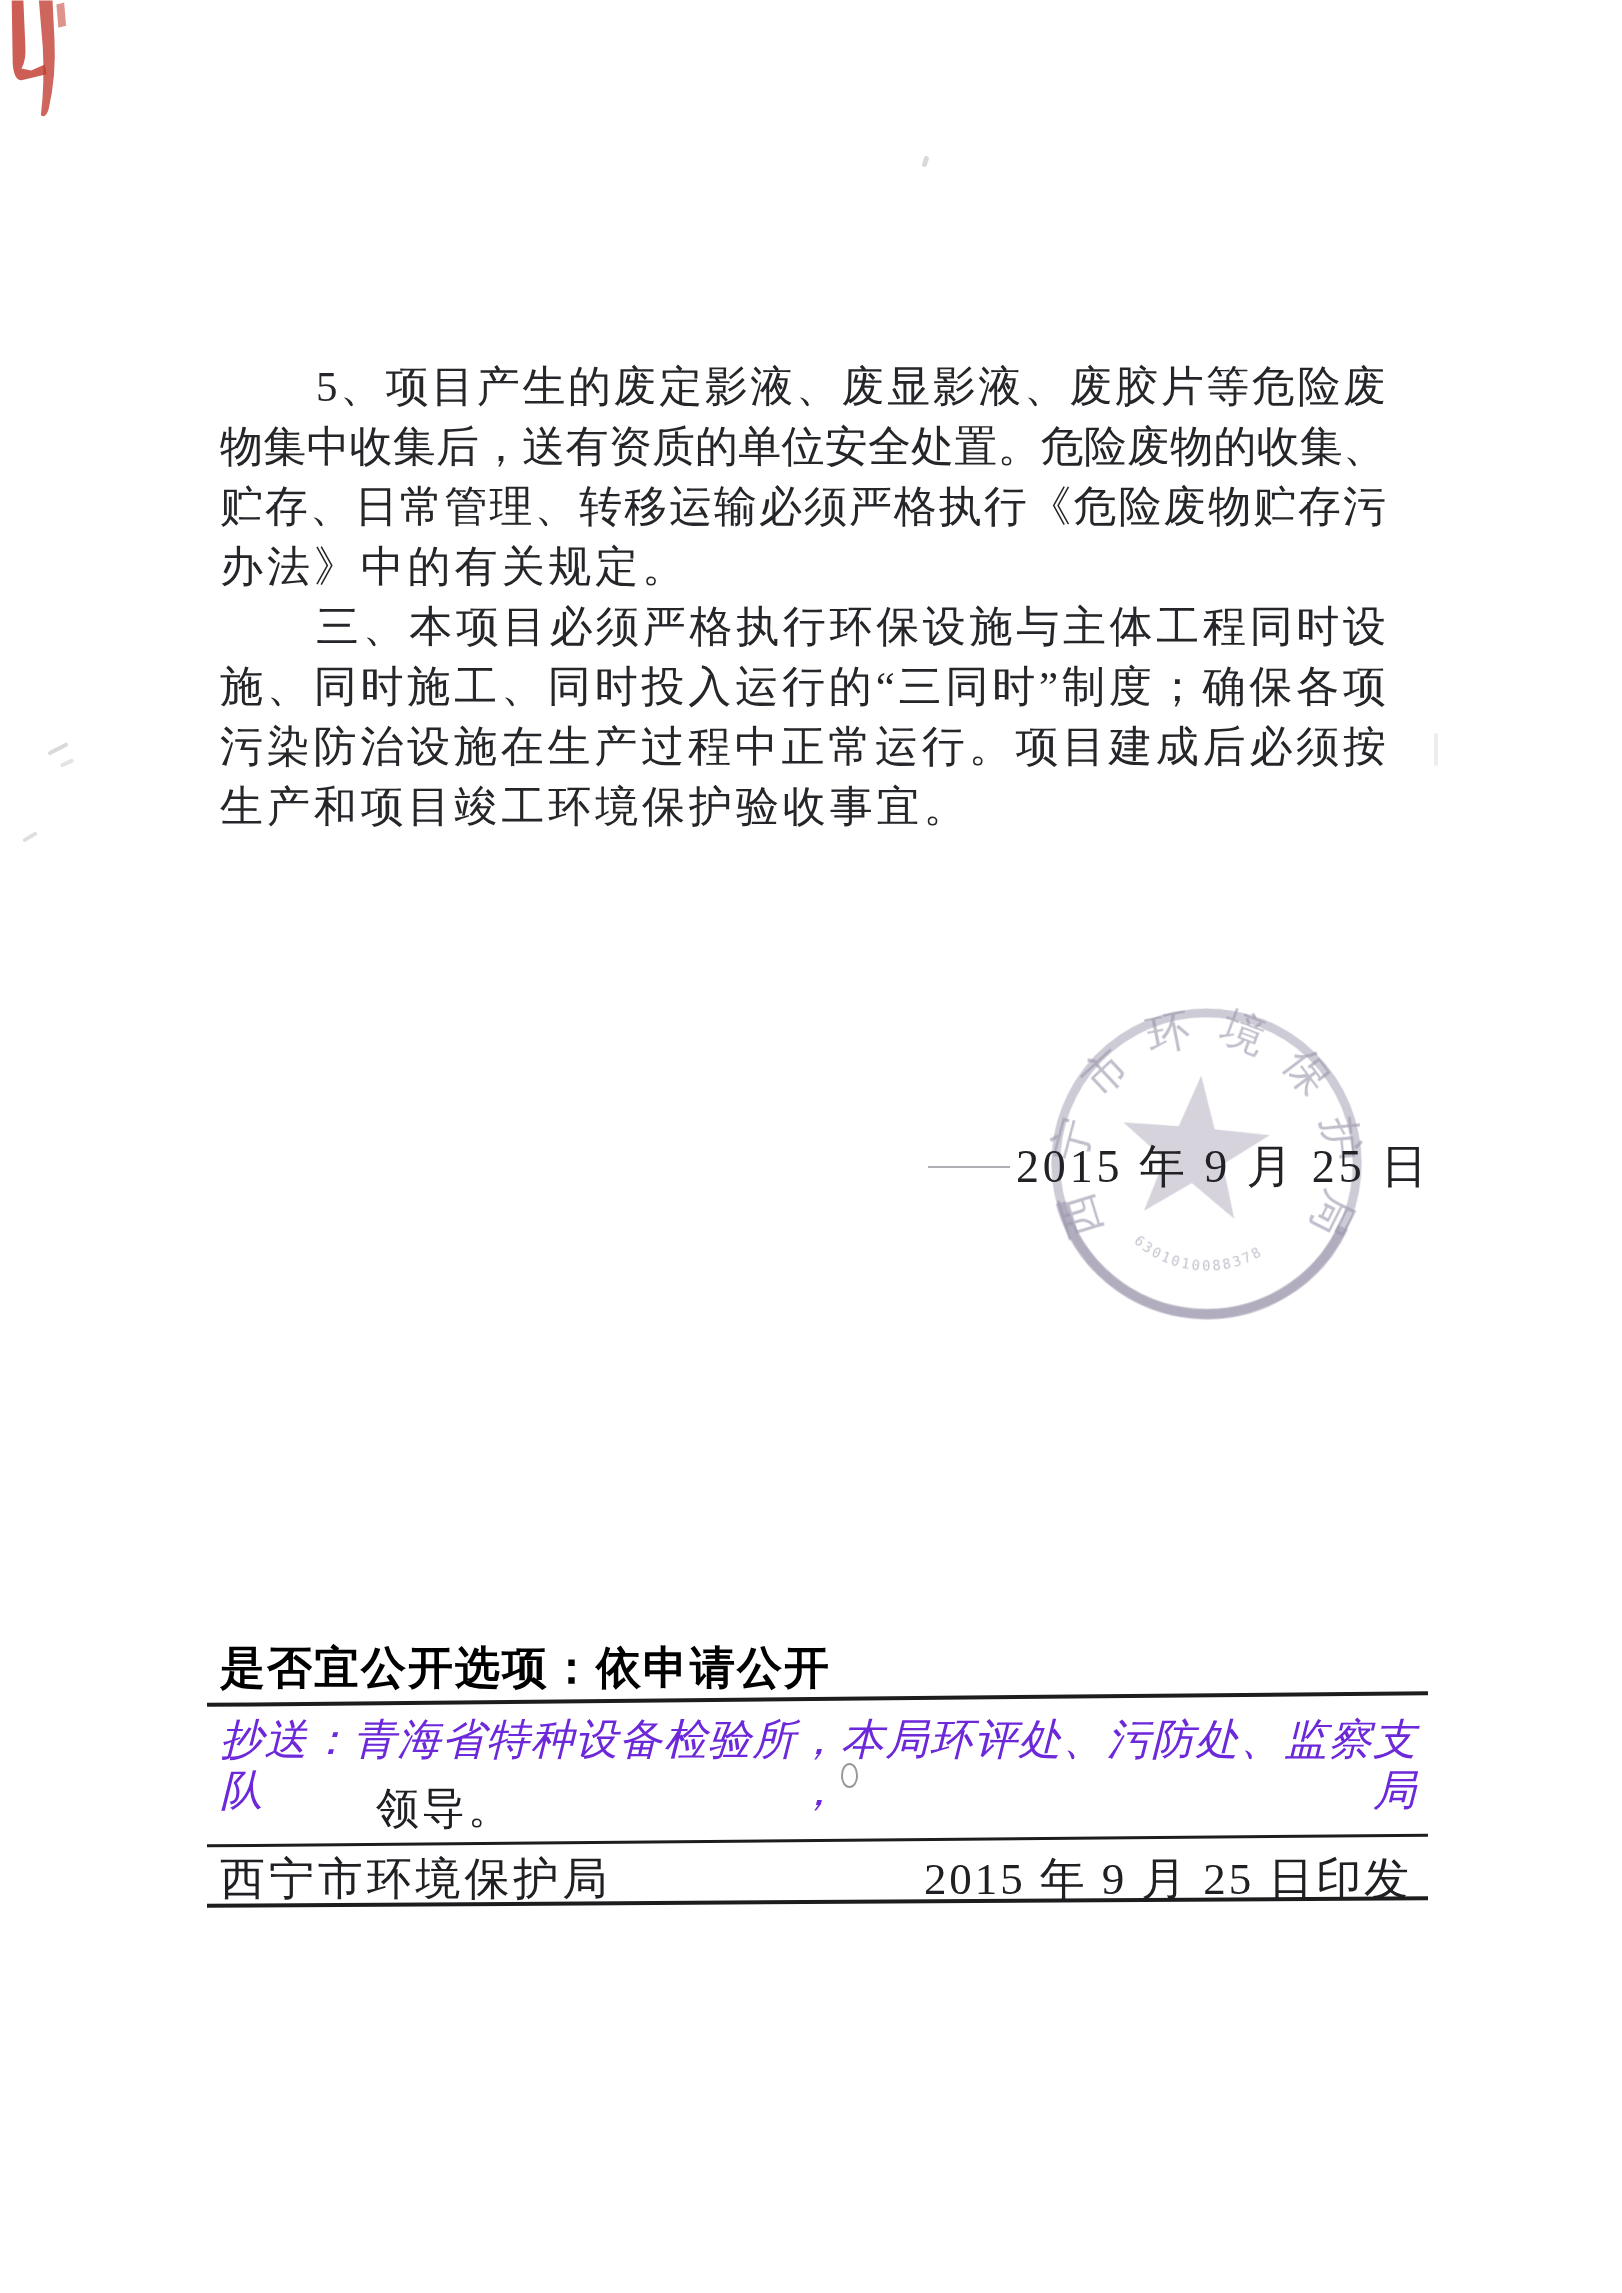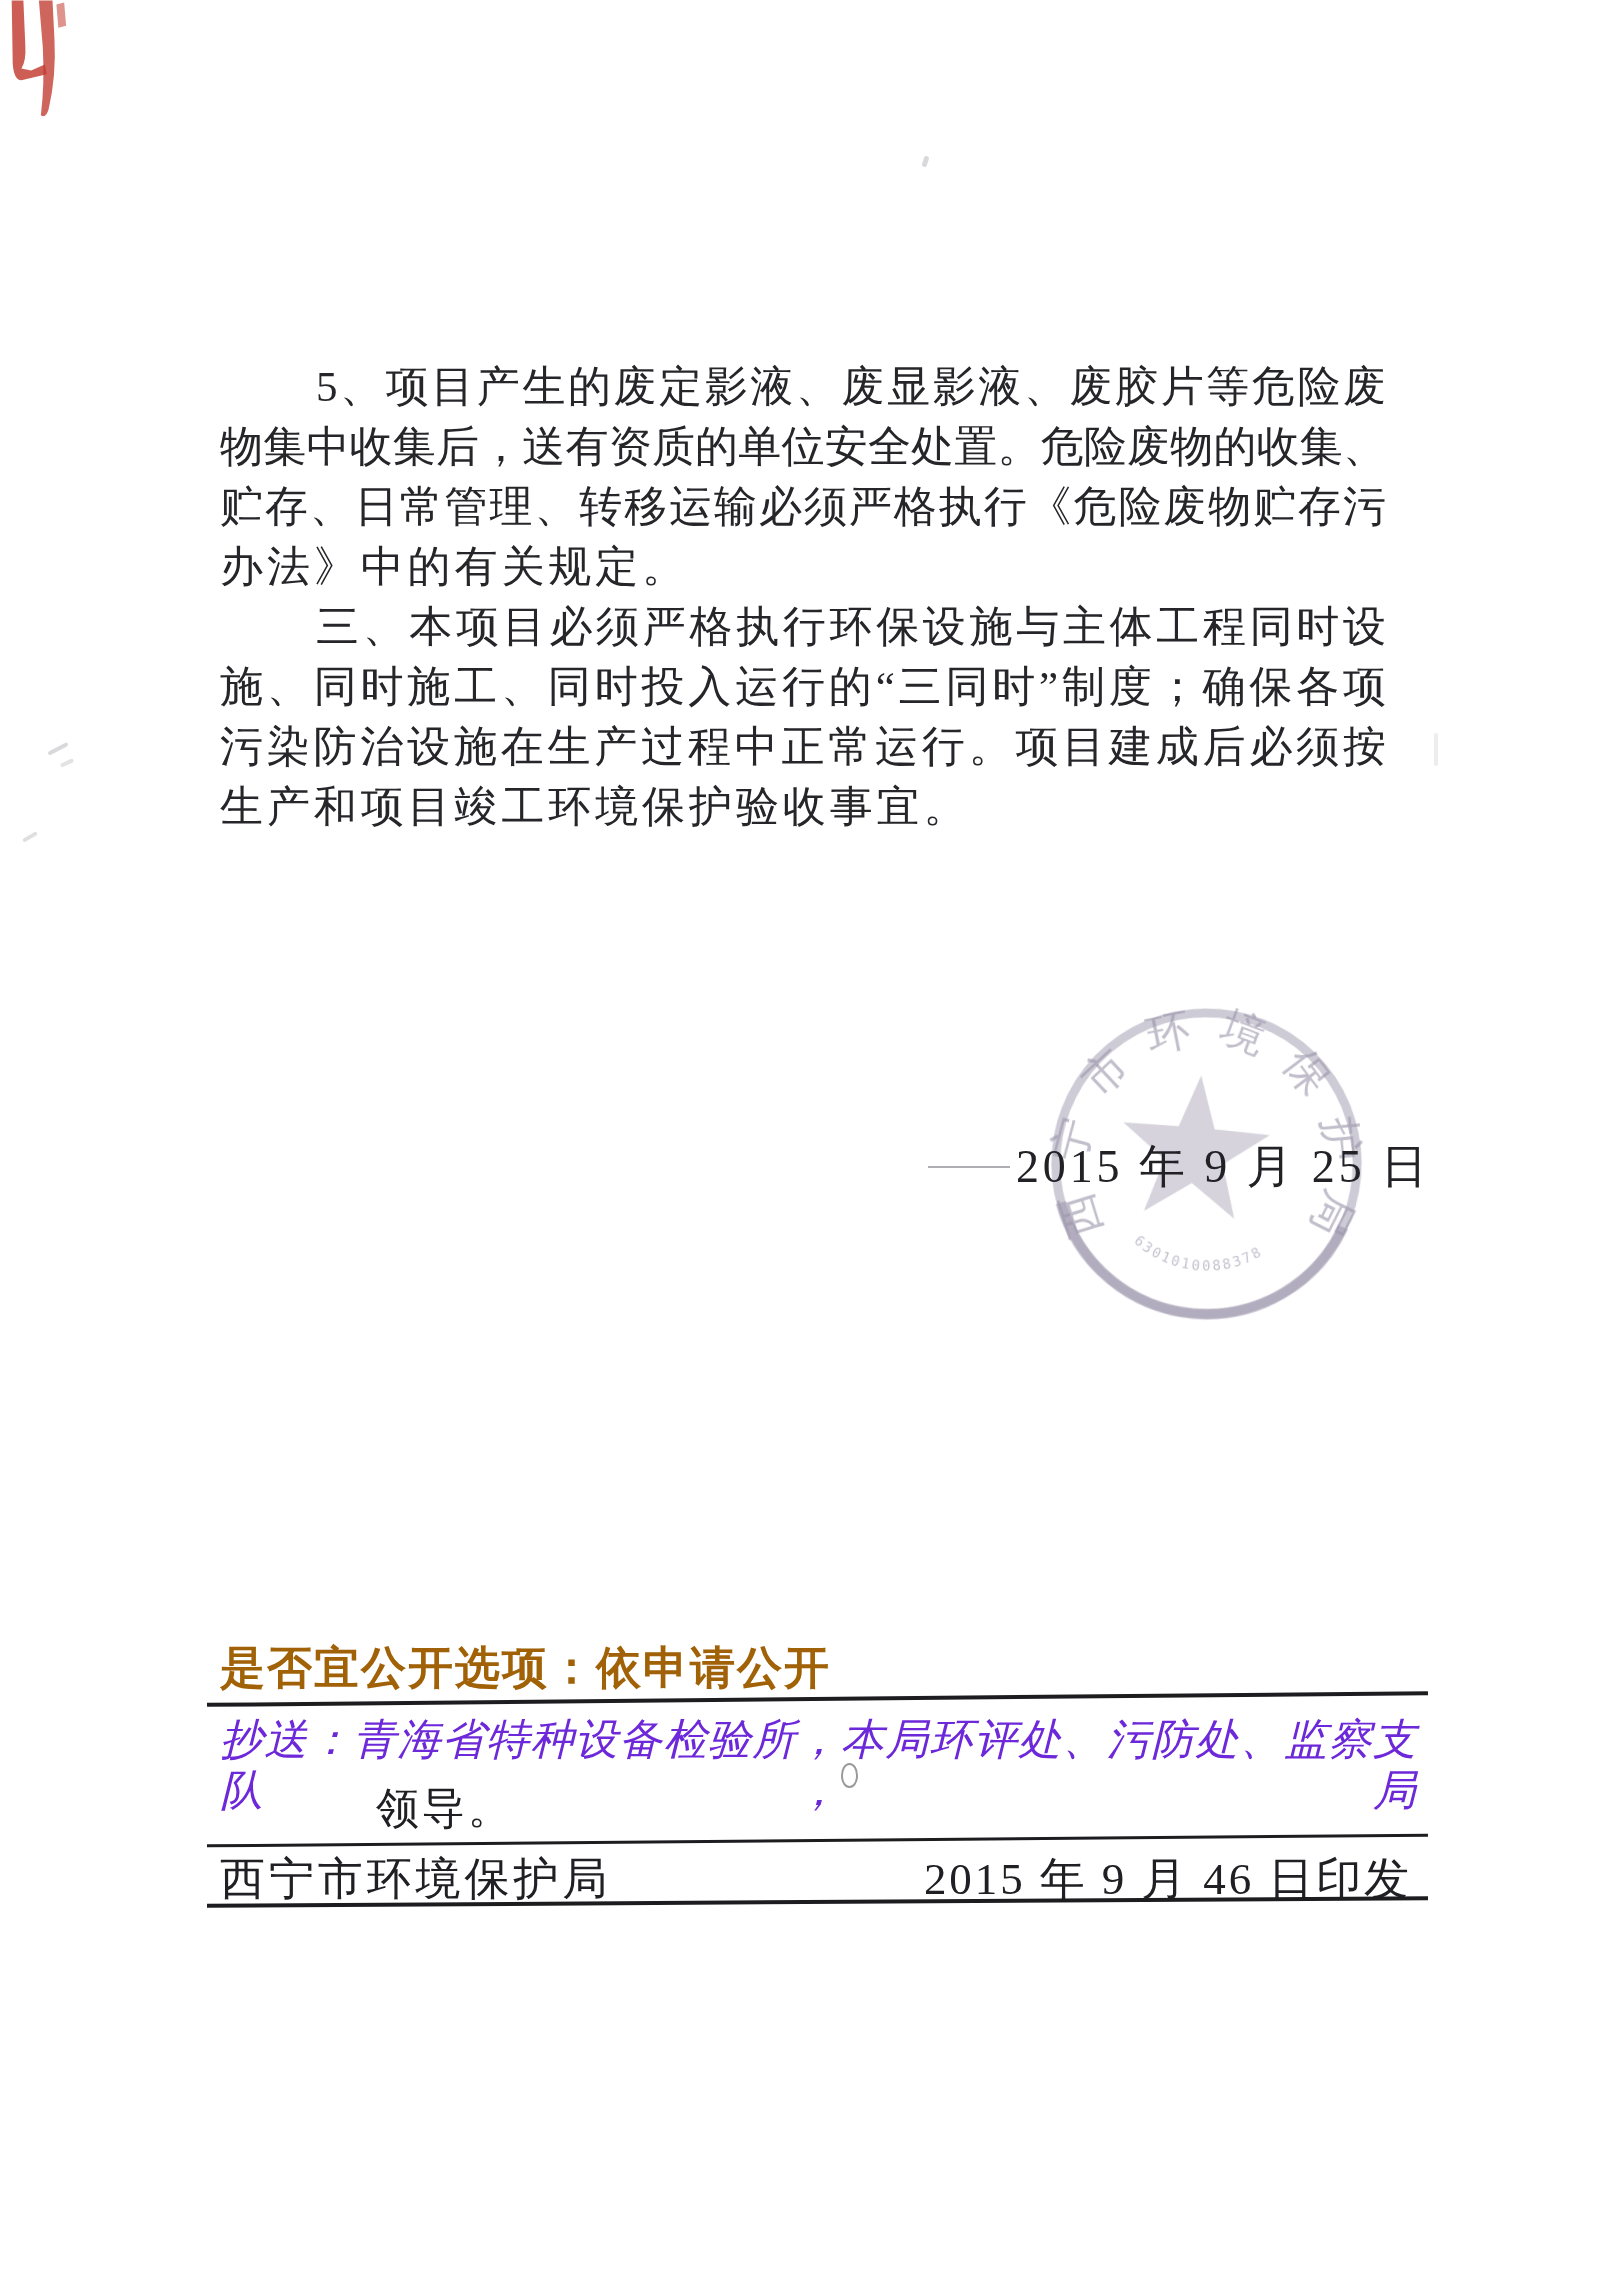--- a/index.html
+++ b/index.html
@@ -45,21 +45,21 @@
     z-index:2;
   }
   
   .rule{position:absolute;left:207px;width:1221px;background:#1d1d20;}
   .rule1{top:1697px;height:3.9px;transform:rotate(-0.55deg);}
   .rule2{top:1839px;height:2.9px;transform:rotate(-0.5deg);}
   .rule3{top:1900px;height:3.9px;transform:rotate(-0.35deg);}
   .disclosure-row{
     position:absolute;left:220px;top:1642px;
     font-family:"Liberation Sans","DejaVu Sans",sans-serif;
-    font-weight:bold;font-size:45px;line-height:51px;color:#a16207;
+    font-weight:bold;font-size:45px;line-height:51px;color:#000000;
     letter-spacing:2px;white-space:nowrap;
   }
   .cc-row{
     position:absolute;left:220px;top:1714px;width:1196px;
     font-size:43px;line-height:51px;color:#6d28d9;
     text-align:justify;text-align-last:justify;font-style:italic;-moz-text-align-last:justify;
   }
   .cc-row2{
     position:absolute;left:376px;top:1783px;
     font-size:43px;line-height:51px;color:#202024;letter-spacing:2.9px;white-space:nowrap;
@@ -134,21 +134,21 @@
 
   <div class="rule rule1"></div>
 
   <div class="cc-row">抄送：青海省特种设备检验所，本局环评处、污防处、监察支队，局</div>
   <div class="cc-row2">领导。</div>
 
   <div class="rule rule2"></div>
 
   <div class="issuer-row">
     <span class="issuer-name">西宁市环境保护局</span>
-    <span class="print-date">2015 年 9 月 46 日印发</span>
+    <span class="print-date">2015 年 9 月 25 日印发</span>
   </div>
 
   <div class="rule rule3"></div>
 
   <div class="speck s1"></div>
   <div class="speck s2"></div>
   <div class="speck s3"></div>
   <div class="speck s4"></div>
   <div class="speck s5"></div>
   <div class="zero-artifact"></div>

